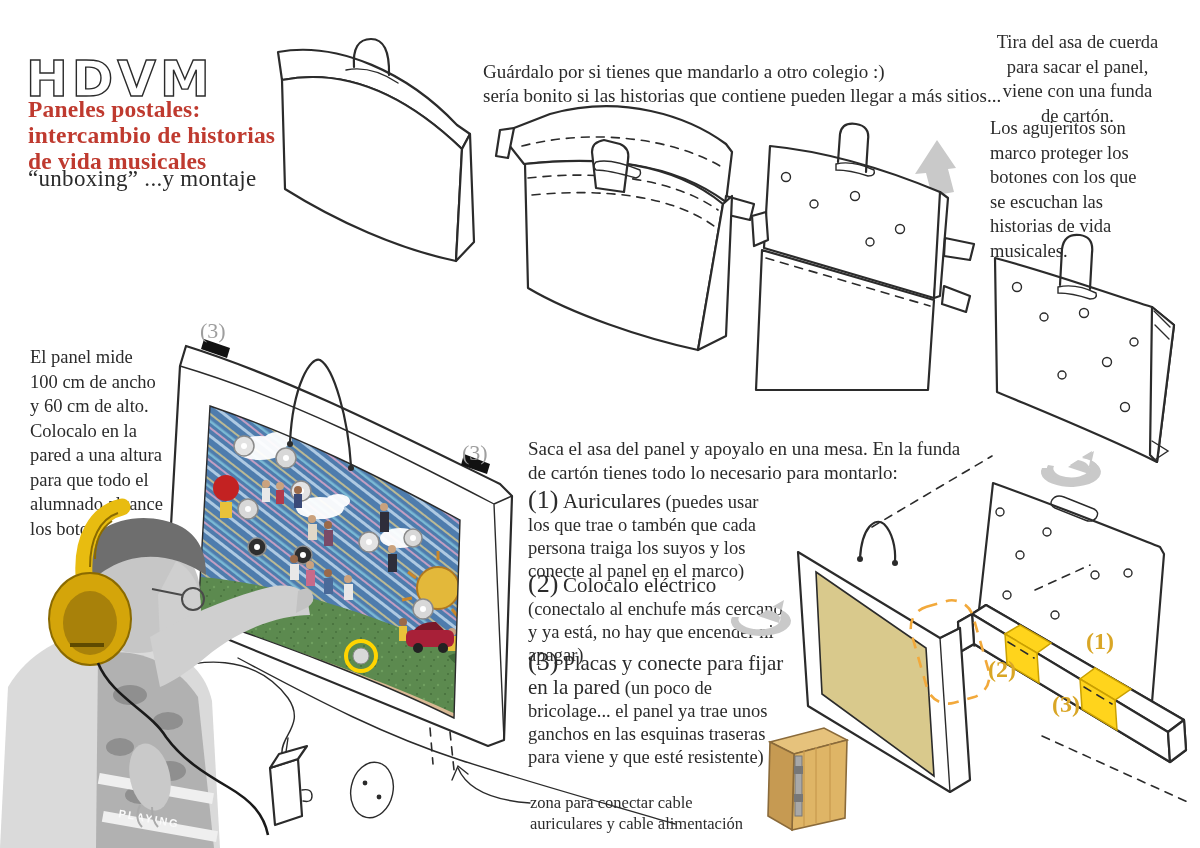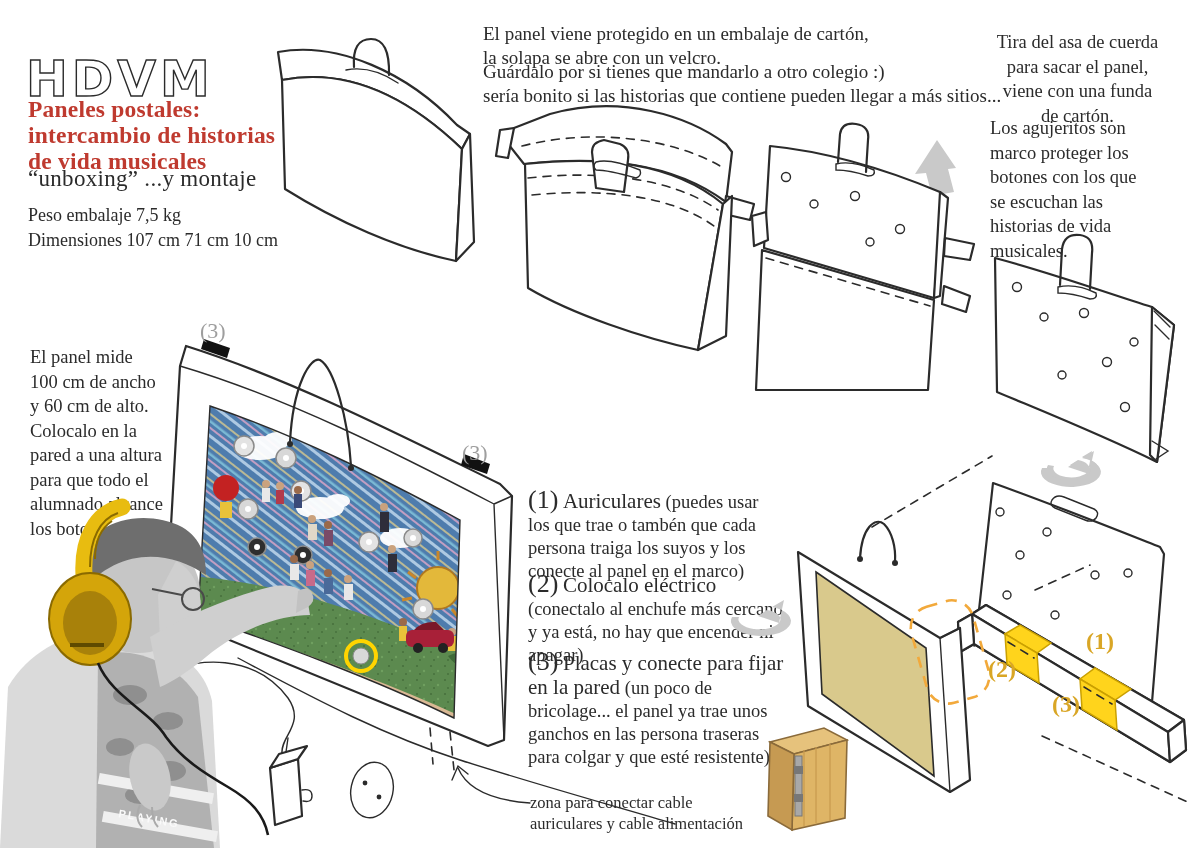--- a/index.html
+++ b/index.html
@@ -32,25 +32,21 @@
 
 <div id="canvas">
 
   <svg class="abs logo-svg" style="left:26px;top:48px;" width="175" height="60" viewBox="0 0 175 60">
     <text x="0" y="48" font-size="50" letter-spacing="4" fill="none" stroke="#2b2b2b" stroke-width="1.4">HDVM</text>
   </svg>
   <div class="abs subtitle" style="left:28px;top:166px;">“unboxing” ...y montaje</div>
   <div class="abs title ml" style="left:28px;top:96px;">Paneles postales:
 intercambio de historias
 de vida musicales</div>
-  <div class="abs specs ml" style="left:28px;top:203px;">Peso embalaje 7,5 kg
-Dimensiones 107 cm 71 cm 10 cm</div>
-
-  <div class="abs note ml" style="left:483px;top:22px;">El panel viene protegido en un embalaje de cartón,
-la solapa se abre con un velcro.</div>
+
   <div class="abs note ml" style="left:483px;top:60px;">Guárdalo por si tienes que mandarlo a otro colegio :)
 sería bonito si las historias que contiene pueden llegar a más sitios...</div>
   <div class="abs note-sm ml" style="left:990px;top:30px;width:175px;text-align:center;">Tira del asa de cuerda
 para sacar el panel,
 viene con una funda
 de cartón.</div>
   <div class="abs note-sm ml" style="left:990px;top:116px;width:175px;">Los agujeritos son
 marco proteger los
 botones con los que
 se escuchan las
@@ -58,35 +54,37 @@
 musicales.</div>
   <div class="abs note-sm ml" style="left:30px;top:345px;">El panel mide
 100 cm de ancho
 y 60 cm de alto.
 Colocalo en la
 pared a una altura
 para que todo el
 alumnado alcance
 los botones :)</div>
 
+  <div class="abs intro ml" style="left:528px;top:437px;">Saca el asa del panel y apoyalo en una mesa. En la funda
+de cartón tienes todo lo necesario para montarlo:</div>
 
   <div class="abs item" style="left:528px;top:488px;">
     <span class="num">(1)</span>
     <span class="iname">Auriculares</span>
     <span class="idetail">(puedes usar los que trae o tambén que cada persona traiga los suyos y los conecte al panel en el marco)</span>
   </div>
   <div class="abs item" style="left:528px;top:572px;">
     <span class="num">(2)</span>
     <span class="iname">Colocalo eléctrico</span>
     <span class="idetail">(conectalo al enchufe más cercano y ya está, no hay que encender ni apagar)</span>
   </div>
   <div class="abs item" style="left:528px;top:650px;">
     <span class="num">(3)</span>
     <span class="iname">Placas y conecte para fijar en la pared</span>
-    <span class="idetail">(un poco de bricolage... el panel ya trae unos ganchos en las persona traseras para colgar y que esté resistente)</span>
+    <span class="idetail">(un poco de bricolage... el panel ya trae unos ganchos en las esquinas traseras para viene y que esté resistente)</span>
   </div>
 
   <div class="abs caption ml" style="left:530px;top:792px;">zona para conectar cable
 auriculares y cable alimentación</div>
 
   <svg class="abs" style="left:258px;top:35px;" width="225" height="300" viewBox="0 0 225 300">
     <path class="ink" d="M20,17 C80,6 150,38 199,90 L212,99 L204,114 C150,62 90,32 24,45 Z"></path>
     <path class="ink" d="M24,45 C90,32 150,62 204,114 L198,226 C140,214 78,186 27,154 Z"></path>
     <path class="ink" d="M204,114 L212,99 L216,207 L198,226 Z"></path>
     <path class="ink-line" d="M96,32 Q94,4 113,4 Q132,4 131,40"></path>

